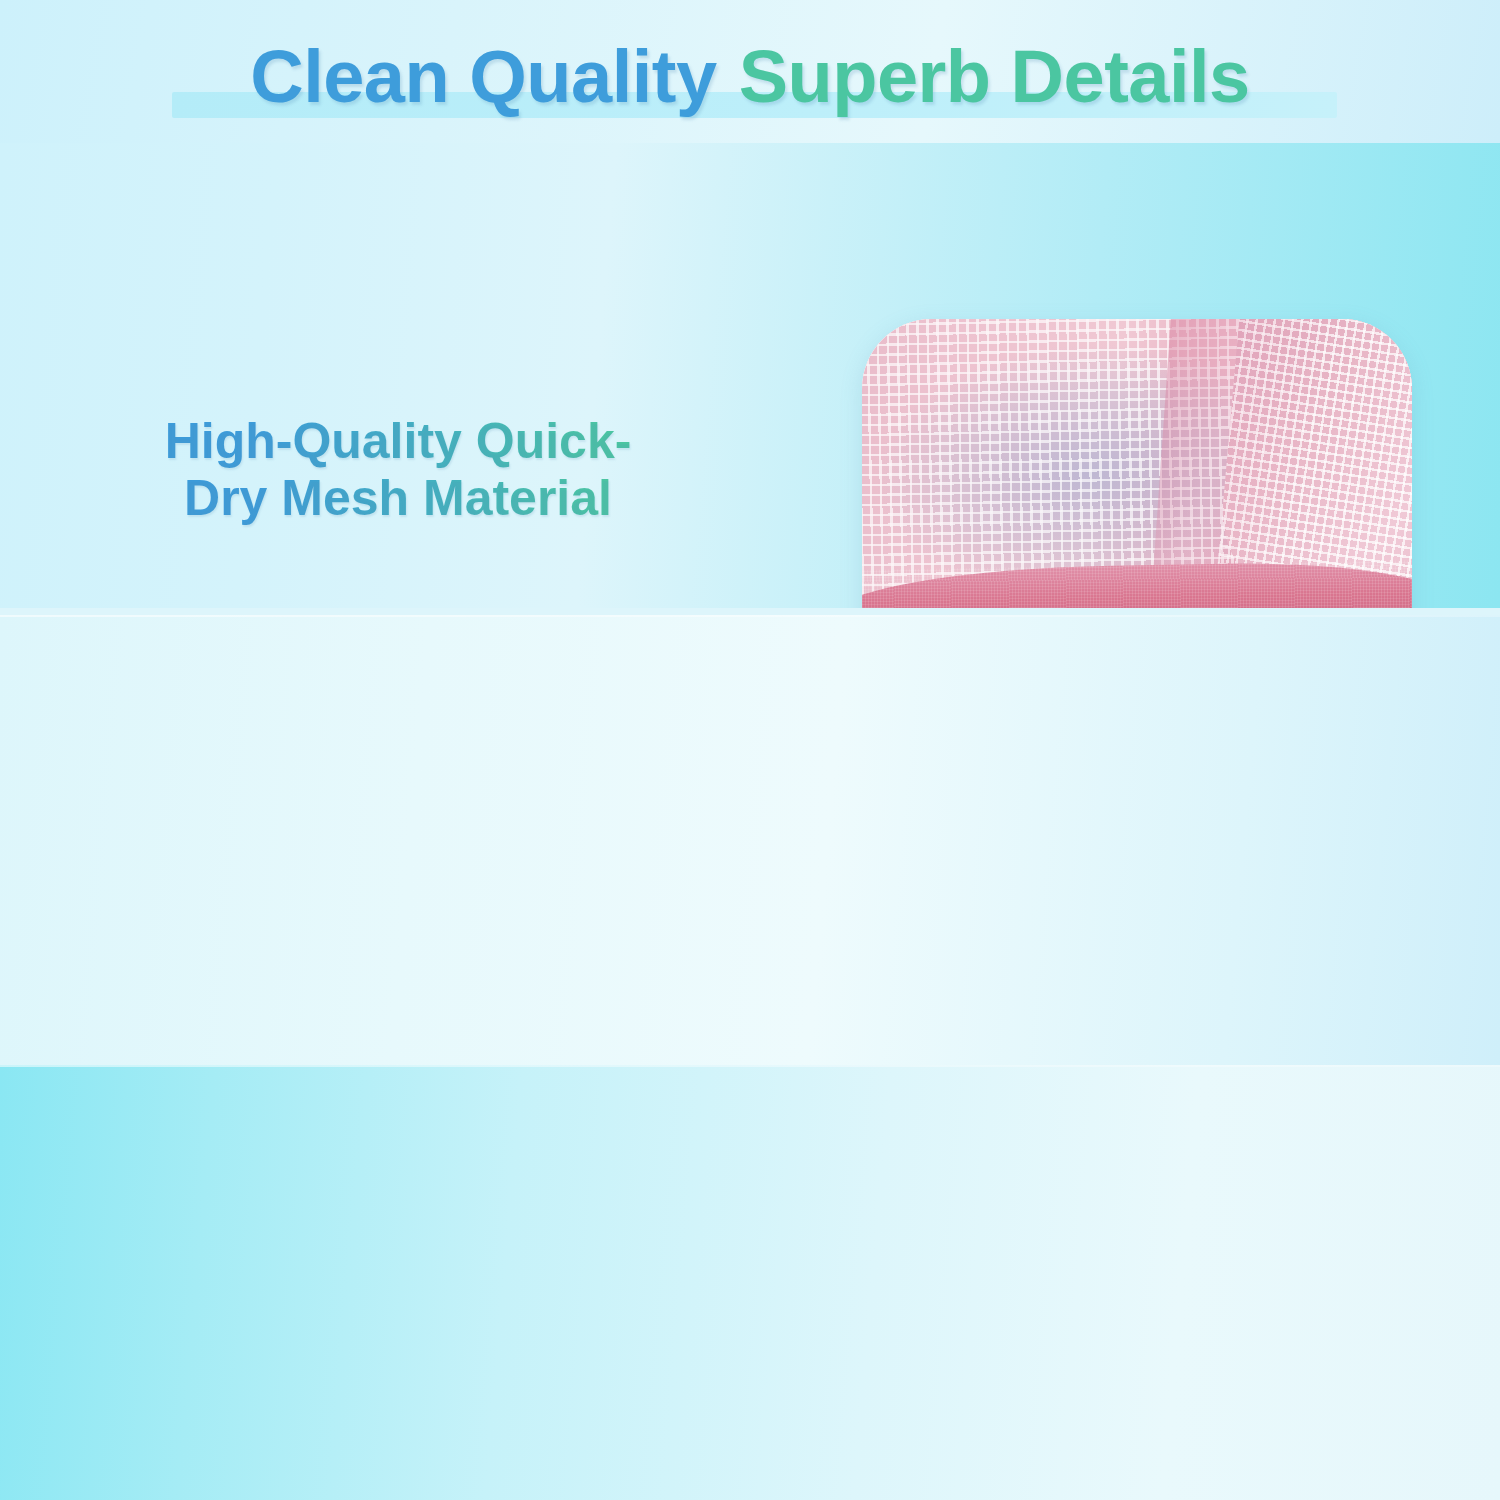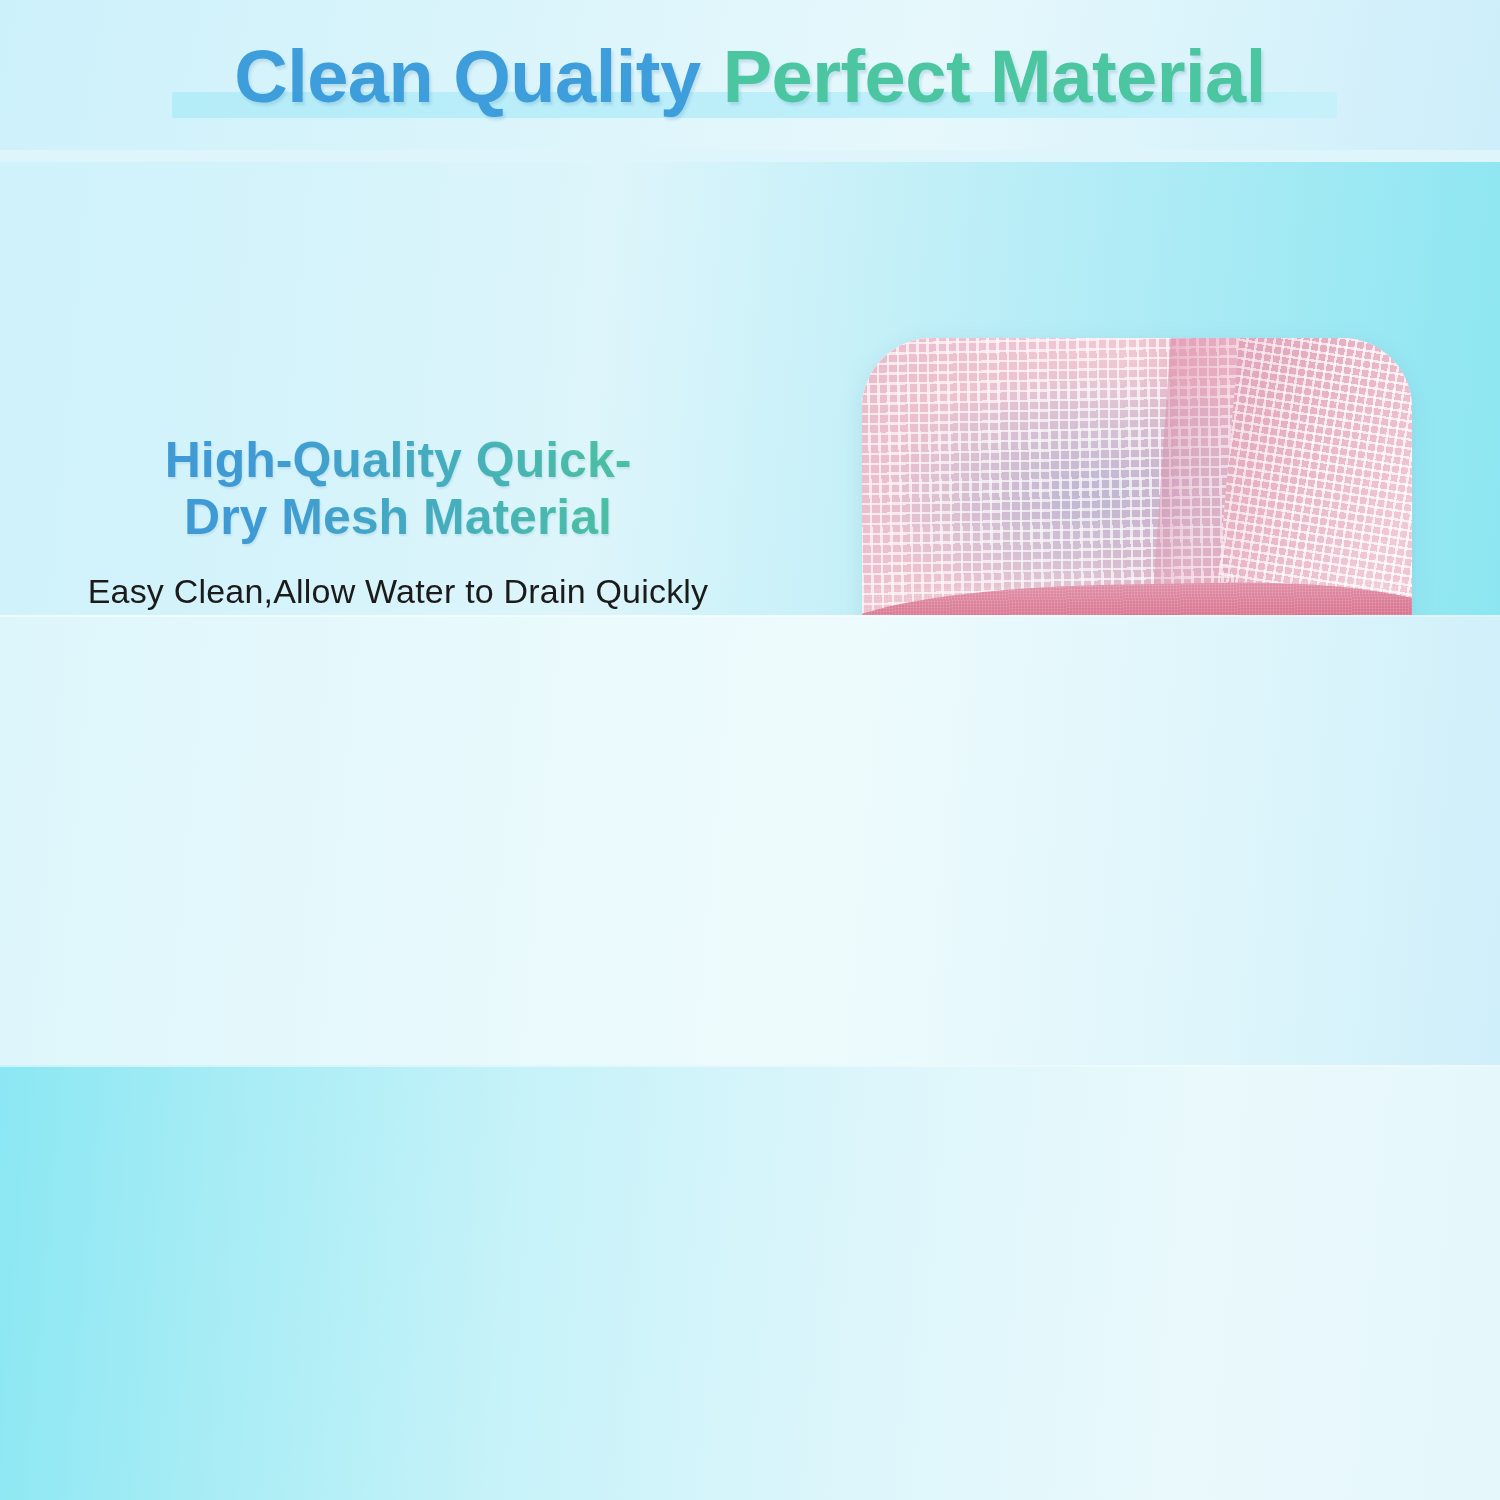--- a/index.html
+++ b/index.html
@@ -27,21 +27,21 @@
   .title-a,.title-b{
     font-size:74px;font-weight:bold;letter-spacing:-0.5px;
     text-shadow:2px 3px 3px rgba(80,140,180,0.22);
   }
   .title-a{color:#3e9ddb;}
   .title-b{color:#4bc6a1;}
   .title-gap{display:inline-block;width:22px;}
 
   
   .section{position:absolute;left:0;width:1500px;overflow:hidden;}
-  #section-1{top:162px;height:465px;
+  #section-1{top:143px;height:465px;
     background:linear-gradient(95deg,#cff2fb 0%,#d4f3fb 18%,#ddf5fb 40%,#b2ecf6 72%,#8ce6f1 100%);}
   #section-2{top:615px;height:450px;
     background:linear-gradient(95deg,#ddf6fb 0%,#e7f9fc 28%,#eefbfd 55%,#ddf5fb 82%,#cfeffa 100%);}
   #section-3{top:1065px;height:435px;
     background:linear-gradient(95deg,#8ae7f3 0%,#a5ecf5 14%,#c6f2f9 34%,#ddf6fb 58%,#e9f9fc 78%,#e6f7fb 100%);}
   .sec-divider{
     position:absolute;left:0;width:1500px;height:2px;
     background:linear-gradient(90deg,rgba(255,255,255,0.55),rgba(255,255,255,0.25));
   }
 
@@ -117,21 +117,21 @@
   }
 </style>
 </head>
 <body>
 
 <div class="poster">
 
   <div class="header">
     <div class="title-underline"></div>
     <div class="title-wrap">
-      <span class="title-a">Clean Quality</span><span class="title-gap"></span><span class="title-b">Perfect Material</span>
+      <span class="title-a">Clean Quality</span><span class="title-gap"></span><span class="title-b">Superb Details</span>
     </div>
   </div>
 
   <div class="section" id="section-1">
 
     <div class="photo" id="photo-1">
       <div class="photo-inner">
         <div id="p1-bg"></div>
         <div id="p1-mesh">
           <div id="p1-mesh-grid"></div>
@@ -143,21 +143,20 @@
         <div id="p1-binding">
           <div id="p1-binding-tex"></div>
         </div>
 
       </div>
     </div>
 
     <div class="textblock" id="text-1">
       <div class="feat-title">High-Quality Quick-
 Dry Mesh Material</div>
-      <div class="feat-sub">Easy Clean,Allow Water to Drain Quickly</div>
     </div>
   </div>
 
   <div class="section" id="section-2">
     <div class="sec-divider" style="top:0;"></div>
 
   </div>
 
   <div class="section" id="section-3">
     <div class="sec-divider" style="top:0;"></div>

